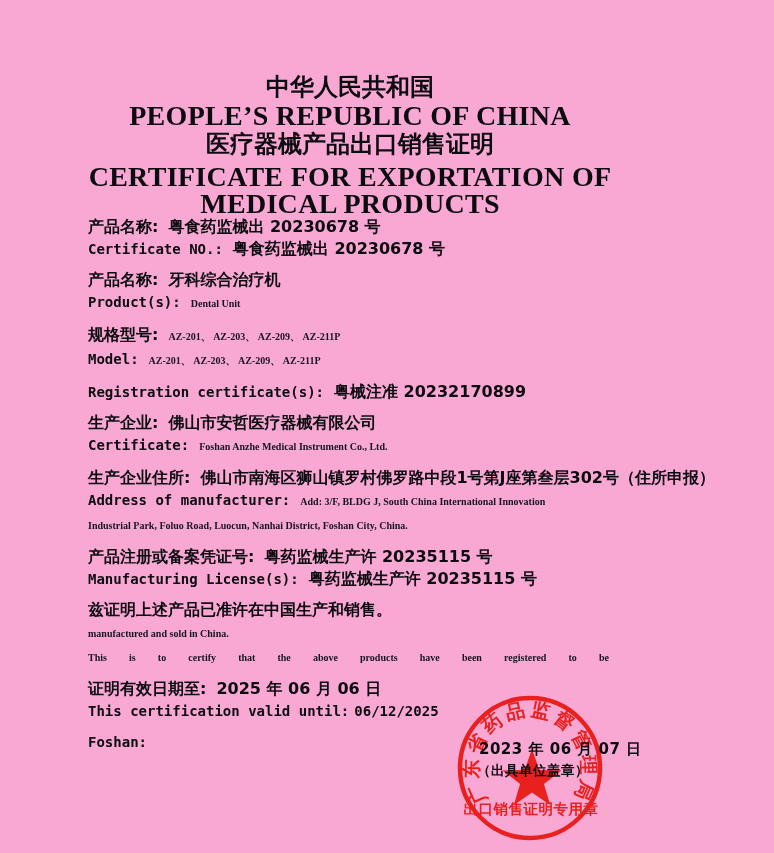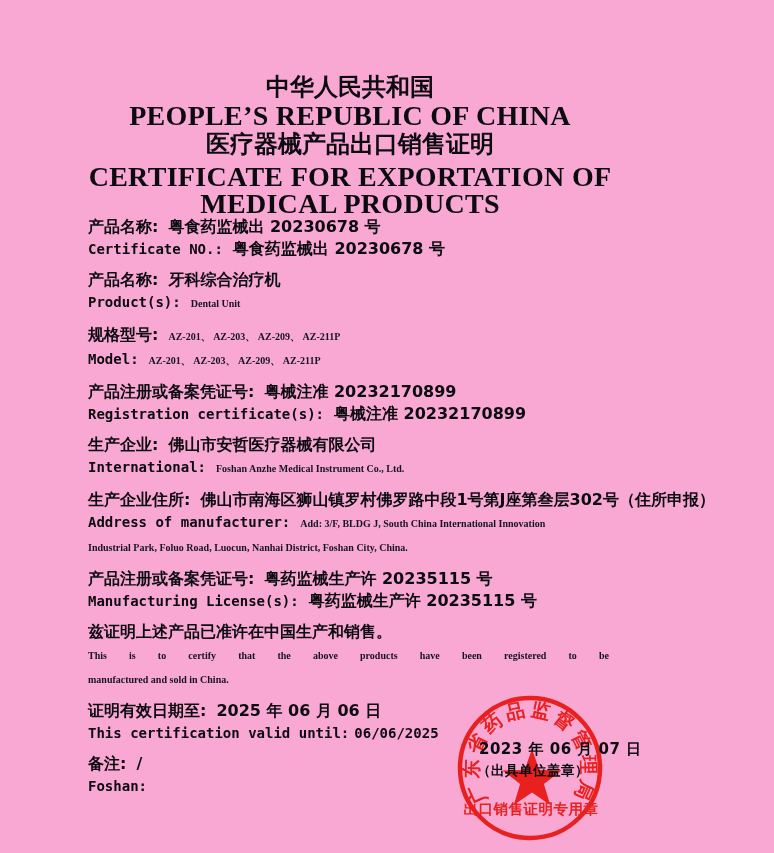--- a/index.html
+++ b/index.html
@@ -51,53 +51,51 @@
       <div class="line"><span class="cn lbl">产品名称:</span><span class="cn">牙科综合治疗机</span></div>
       <div class="line"><span class="enm lbl">Product(s):</span><span class="ens">Dental Unit</span></div>
     </div>
 
     <div class="sec">
       <div class="line"><span class="cn lbl">规格型号:</span><span class="ens">AZ-201、 AZ-203、 AZ-209、 AZ-211P</span></div>
       <div class="line"><span class="enm lbl">Model:</span><span class="ens">AZ-201、 AZ-203、 AZ-209、 AZ-211P</span></div>
     </div>
 
     <div class="sec">
-      <div class="line"><span class="cn lbl">产品注册或备案凭证号:</span><span class="cn">粤械注准 20232170899</span></div>
       <div class="line"><span class="enm lbl">Registration certificate(s):</span><span class="cn">粤械注准 20232170899</span></div>
     </div>
 
     <div class="sec">
       <div class="line"><span class="cn lbl">生产企业:</span><span class="cn">佛山市安哲医疗器械有限公司</span></div>
-      <div class="line"><span class="enm lbl">International:</span><span class="ens">Foshan Anzhe Medical Instrument Co., Ltd.</span></div>
+      <div class="line"><span class="enm lbl">Certificate:</span><span class="ens">Foshan Anzhe Medical Instrument Co., Ltd.</span></div>
     </div>
 
     <div class="sec">
       <div class="line"><span class="cn lbl">生产企业住所:</span><span class="cn">佛山市南海区狮山镇罗村佛罗路中段1号第J座第叁层302号（住所申报）</span></div>
       <div class="line"><span class="enm lbl">Address of manufacturer:</span><span class="ens">Add: 3/F, BLDG J, South China International Innovation</span></div>
       <div class="line"><span class="ens">Industrial Park, Foluo Road, Luocun, Nanhai District, Foshan City, China.</span></div>
     </div>
 
     <div class="sec">
       <div class="line"><span class="cn lbl">产品注册或备案凭证号:</span><span class="cn">粤药监械生产许 20235115 号</span></div>
       <div class="line"><span class="enm lbl">Manufacturing License(s):</span><span class="cn">粤药监械生产许 20235115 号</span></div>
     </div>
 
     <div class="sec">
       <div class="line"><span class="cn">兹证明上述产品已准许在中国生产和销售。</span></div>
+      <div class="line"><span class="ens">manufactured and sold in China.</span></div>
       <div class="line just"><span class="ens">This is to certify that the above products have been registered to be</span></div>
-      <div class="line"><span class="ens">manufactured and sold in China.</span></div>
     </div>
 
     <div class="sec">
       <div class="line"><span class="cn lbl">证明有效日期至:</span><span class="cn">2025 年 06 月 06 日</span></div>
-      <div class="line"><span class="enm" style="margin-right:5px">This certification valid until:</span><span class="enm">06/06/2025</span></div>
+      <div class="line"><span class="enm" style="margin-right:5px">This certification valid until:</span><span class="enm">06/12/2025</span></div>
     </div>
 
     <div class="sec">
-      <div class="line"><span class="cn lbl">备注:</span><span class="cn">/</span></div>
       <div class="line"><span class="enm">Foshan:</span></div>
     </div>
 
   </div>
 
   <div class="seal">
     <svg viewBox="0 0 156 156" width="156" height="156">
       <circle cx="78" cy="78" r="70" fill="none" stroke-width="4.5" stroke="#e8201e"></circle>
       <path id="sealArc" d="M 41.2 114.8 A 52 52 0 1 1 114.8 114.8" fill="none"></path>
       <text class="ring-t" text-anchor="middle" fill="#e8201e">

